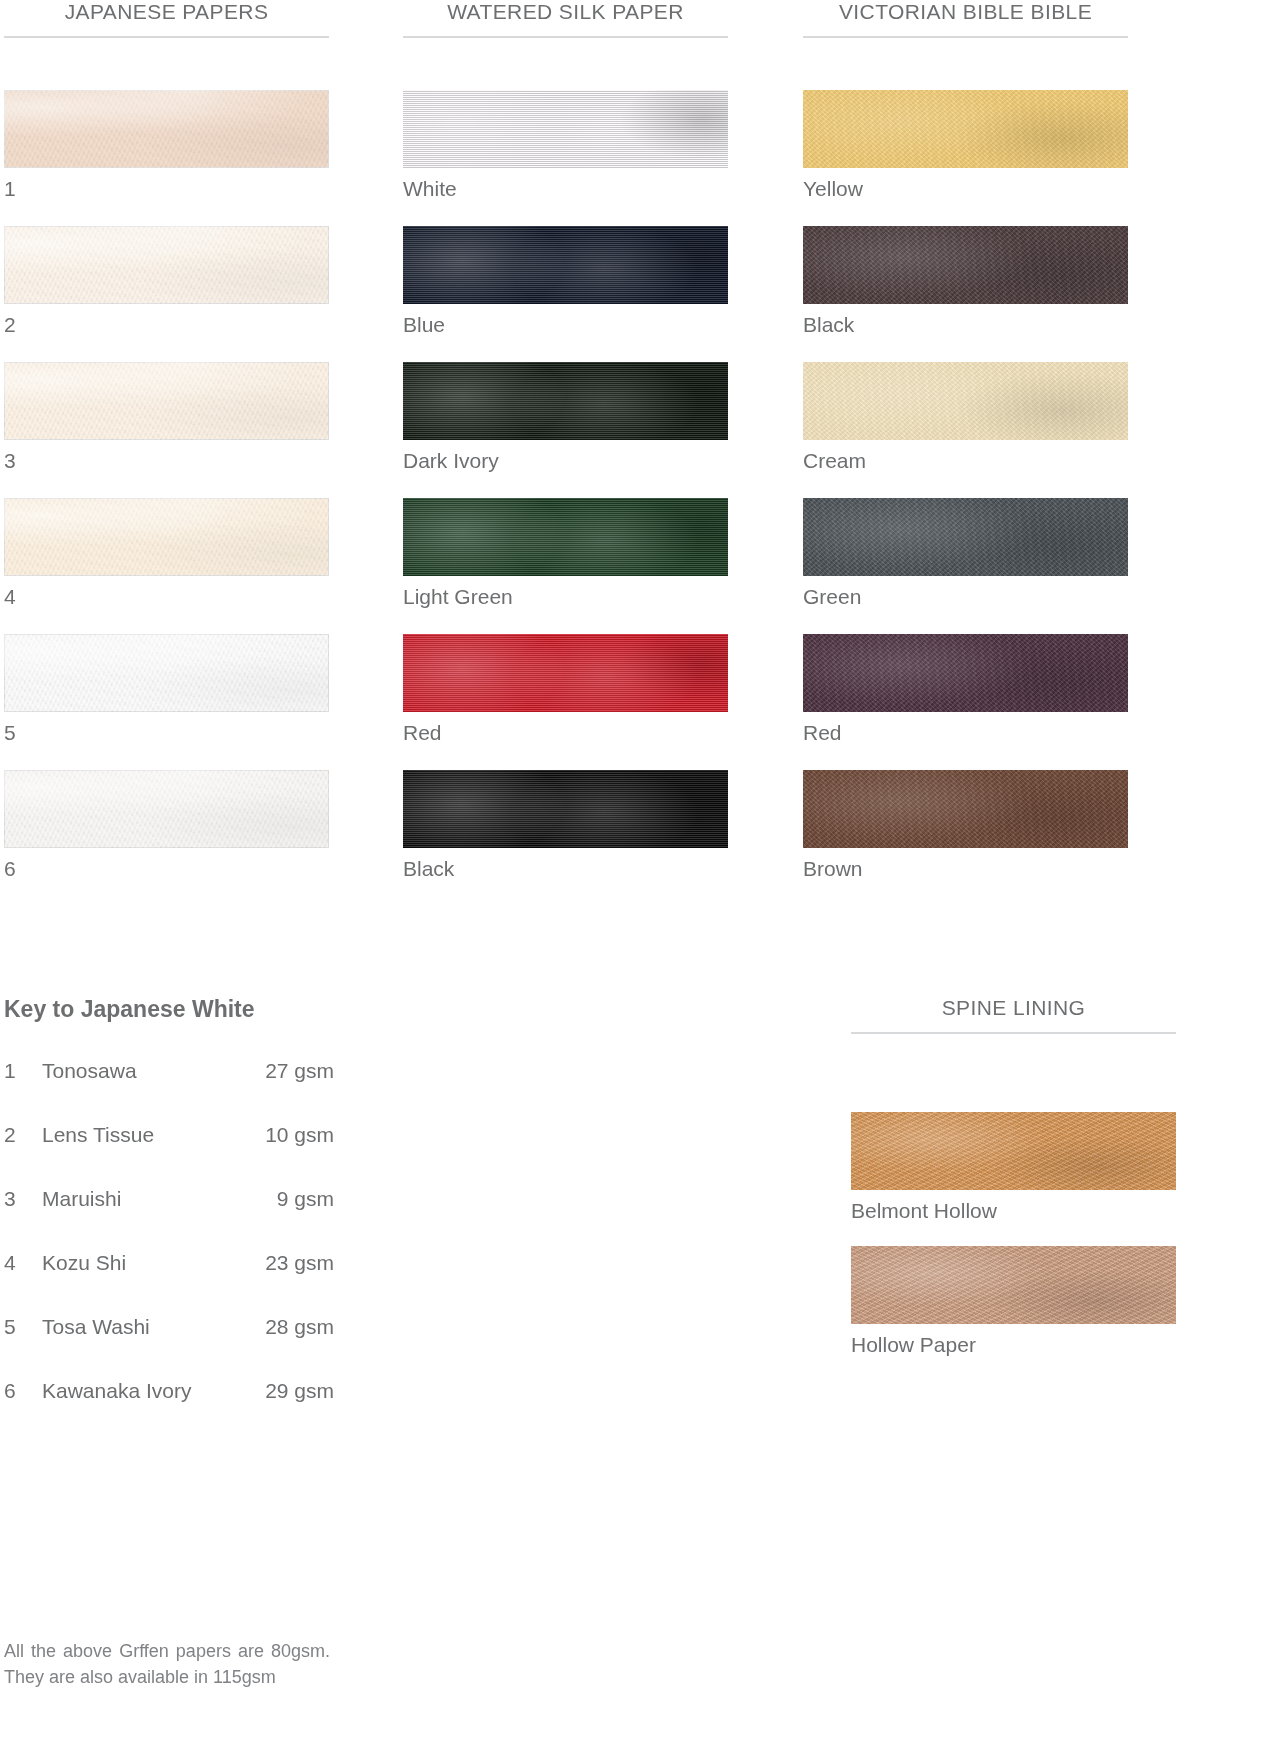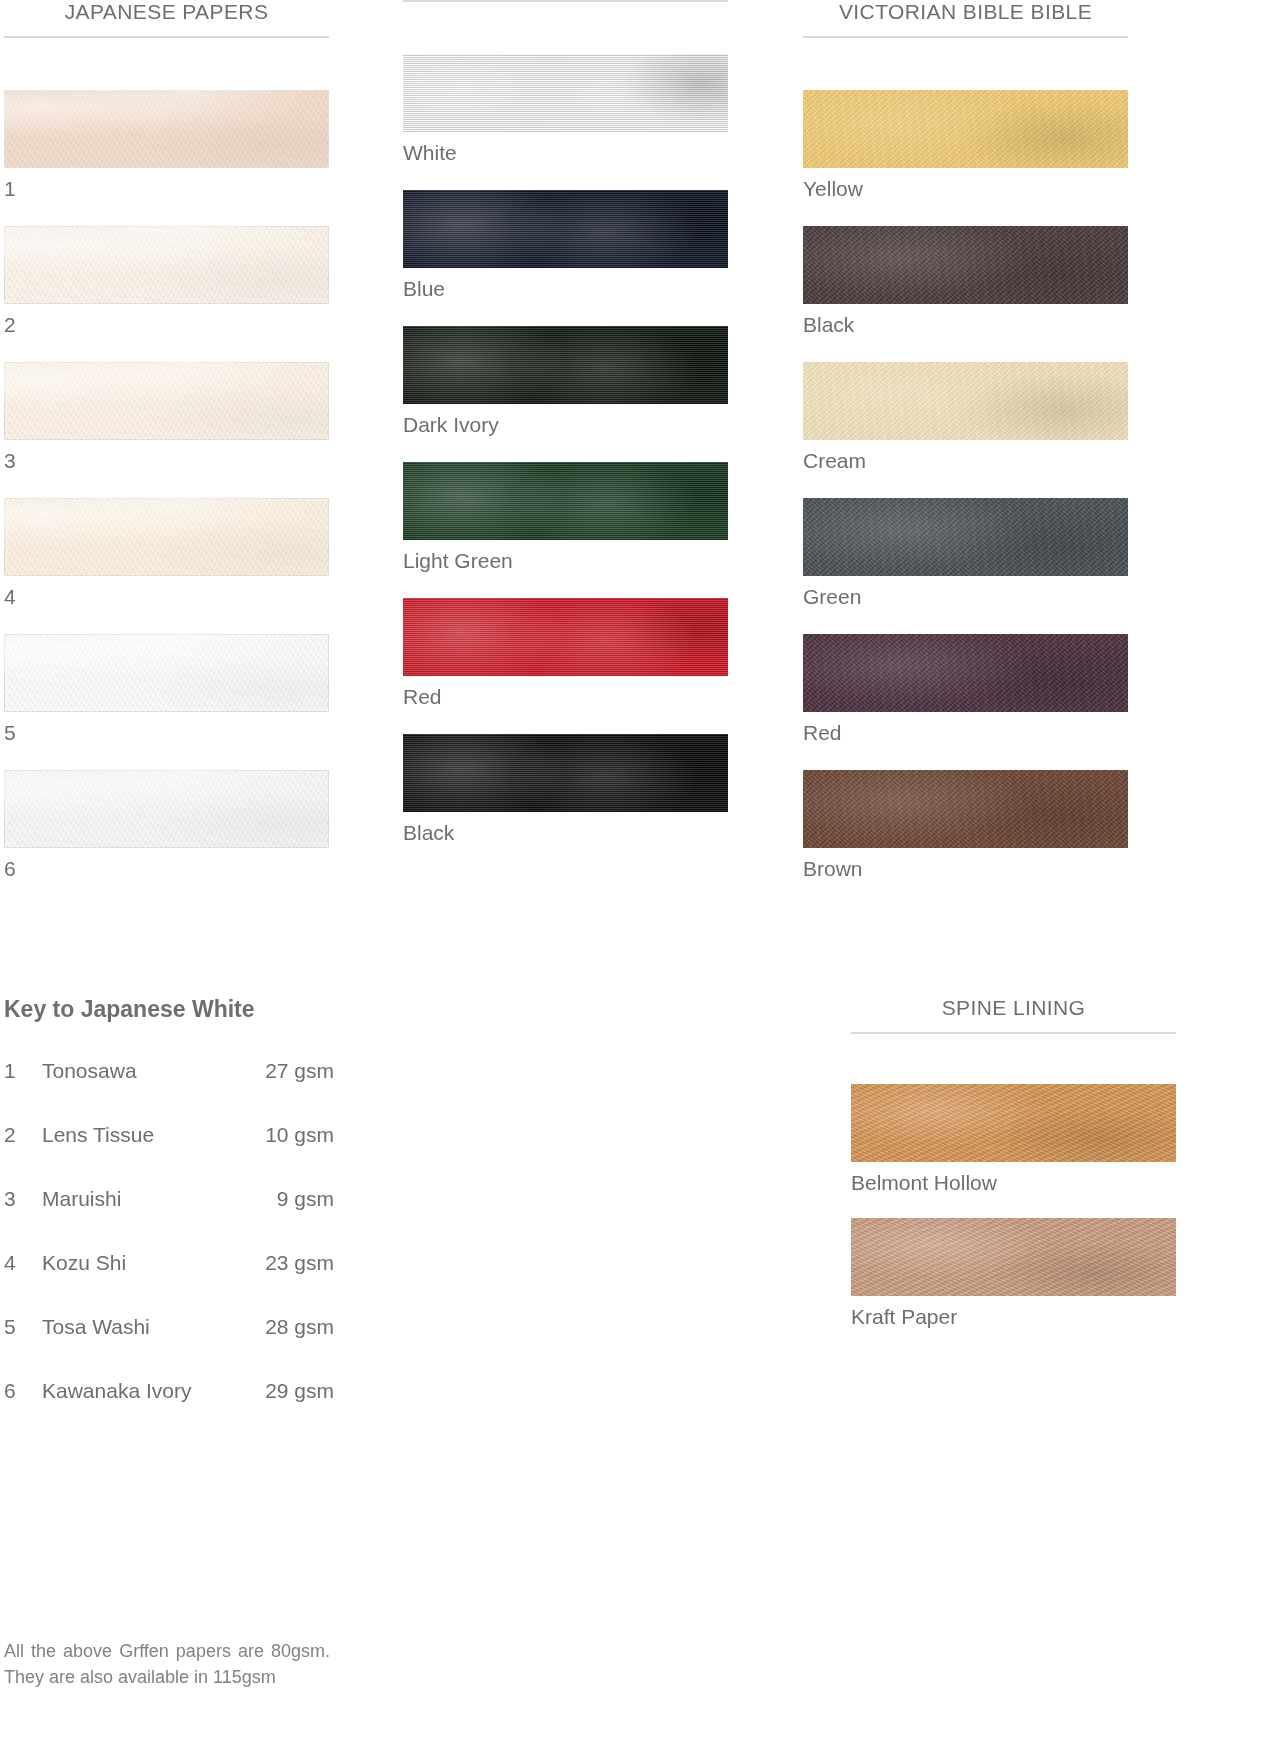--- a/index.html
+++ b/index.html
@@ -175,21 +175,21 @@
   .spine-block { position: absolute; left: 851px; top: 996px; width: 325px; }
   .spine-head {
     text-align: center;
     font-size: 21px;
     letter-spacing: 0.4px;
     color: #6d6e70;
     padding-bottom: 12px;
     white-space: nowrap;
   }
   .spine-rule { height: 2px; background: #d8d9db; width: 100%; }
-  .spine-list { margin-top: 50px; }
+  .spine-list { margin-top: 78px; }
   .spine-item { margin-bottom: 24px; }
 </style>
 </head>
 <body>
 
 <div class="page">
 
   <div class="col col-jp">
     <div class="col-head">JAPANESE PAPERS</div>
     <div class="col-rule"></div>
@@ -222,20 +222,21 @@
 
       <div class="swatch-item">
         <div class="swatch bordered tex-washi" style="background-color: rgb(247, 246, 244);"></div>
         <div class="swatch-label">6</div>
       </div>
 
     </div>
   </div>
 
   <div class="col col-silk">
+    <div class="col-head">WATERED SILK PAPER</div>
     <div class="col-rule"></div>
     <div class="swatch-list">
 
       <div class="swatch-item">
         <div class="swatch tex-silk light" style="background-color: rgb(235, 232, 236);"></div>
         <div class="swatch-label">White</div>
       </div>
 
       <div class="swatch-item">
         <div class="swatch tex-silk" style="background-color: rgb(13, 20, 36);"></div>
@@ -345,19 +346,19 @@
     <div class="spine-rule"></div>
     <div class="spine-list">
 
       <div class="spine-item">
         <div class="swatch tex-kraft" style="background-color: rgb(213, 146, 80);"></div>
         <div class="swatch-label">Belmont Hollow</div>
       </div>
 
       <div class="spine-item">
         <div class="swatch tex-kraft" style="background-color: rgb(201, 154, 125);"></div>
-        <div class="swatch-label">Kraft Paper</div>
+        <div class="swatch-label">Hollow Paper</div>
       </div>
 
     </div>
   </div>
 
 </div>
 
 </body></html>

